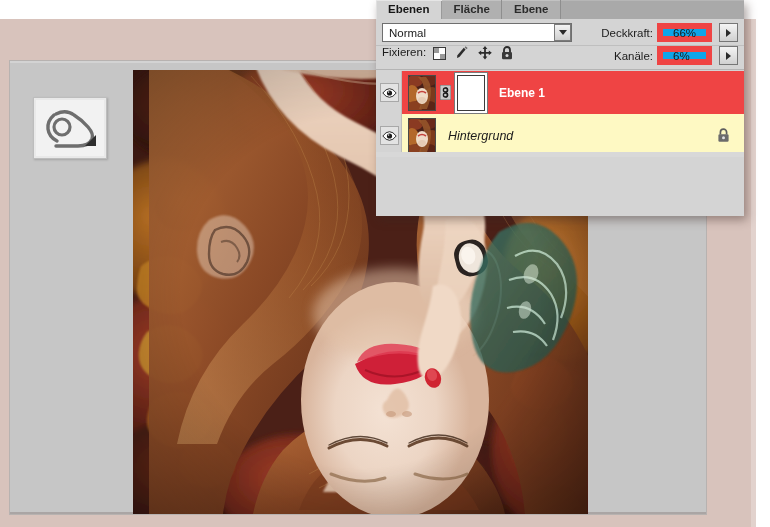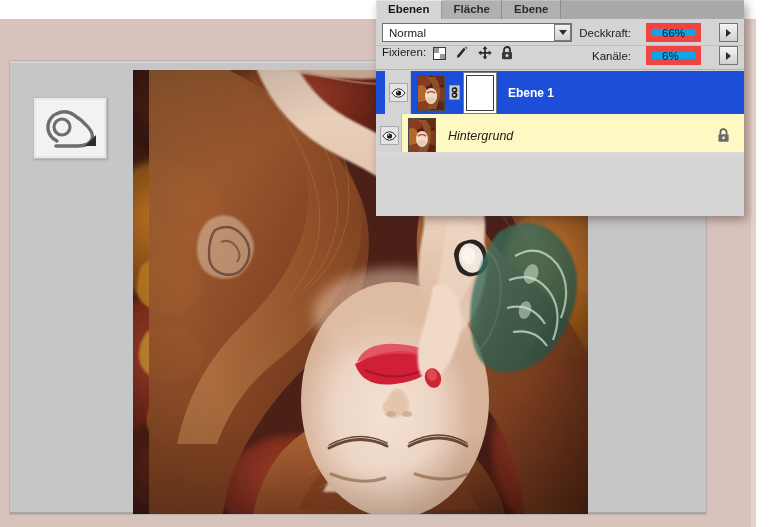--- a/index.html
+++ b/index.html
@@ -189,21 +189,21 @@
     width: 0; height: 0;
     border-top: 4px solid transparent;
     border-bottom: 4px solid transparent;
     border-left: 5px solid #2a2a2a;
   }
 
   .opacity-group {
     display: flex;
     align-items: center;
     margin-left: auto;
-    gap: 15px;
+    gap: 4px;
   }
   .field-label {
     font-size: 11.5px;
     color: #1c1c1c;
     white-space: nowrap;
   }
   .num-field {
     width: 55px;
     height: 19px;
     background: #0ea5e9;
@@ -253,23 +253,22 @@
     padding-top: 1px;
   }
   .layer-row {
     position: relative;
     height: 43px;
     display: flex;
     align-items: center;
     box-sizing: border-box;
   }
   .layer-row.selected {
-    background: #1d4ed8;
+    background: #ef4444;
     color: #ffffff;
-    padding-left: 9px;
   }
   .layer-row.normal {
     background: #fef9c3;
   }
   .eye-cell {
     width: 26px;
     height: 43px;
     display: flex;
     align-items: center;
     justify-content: center;

